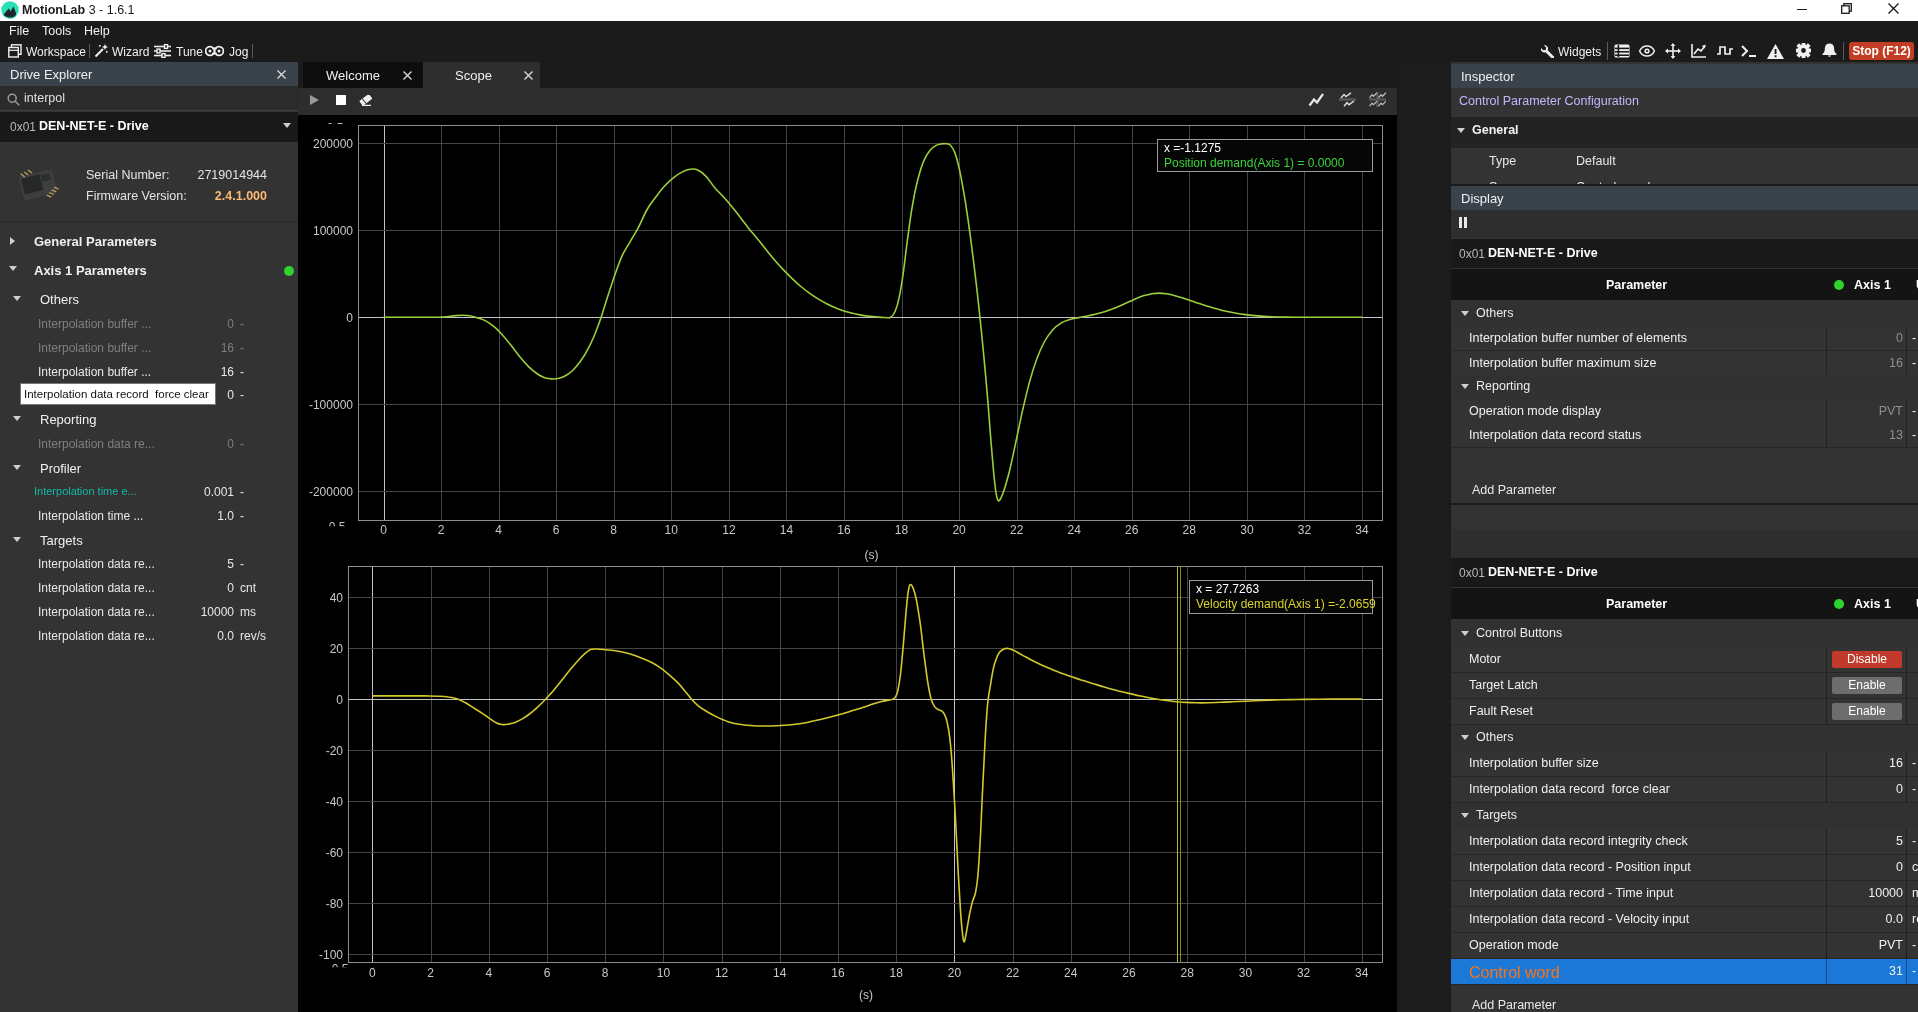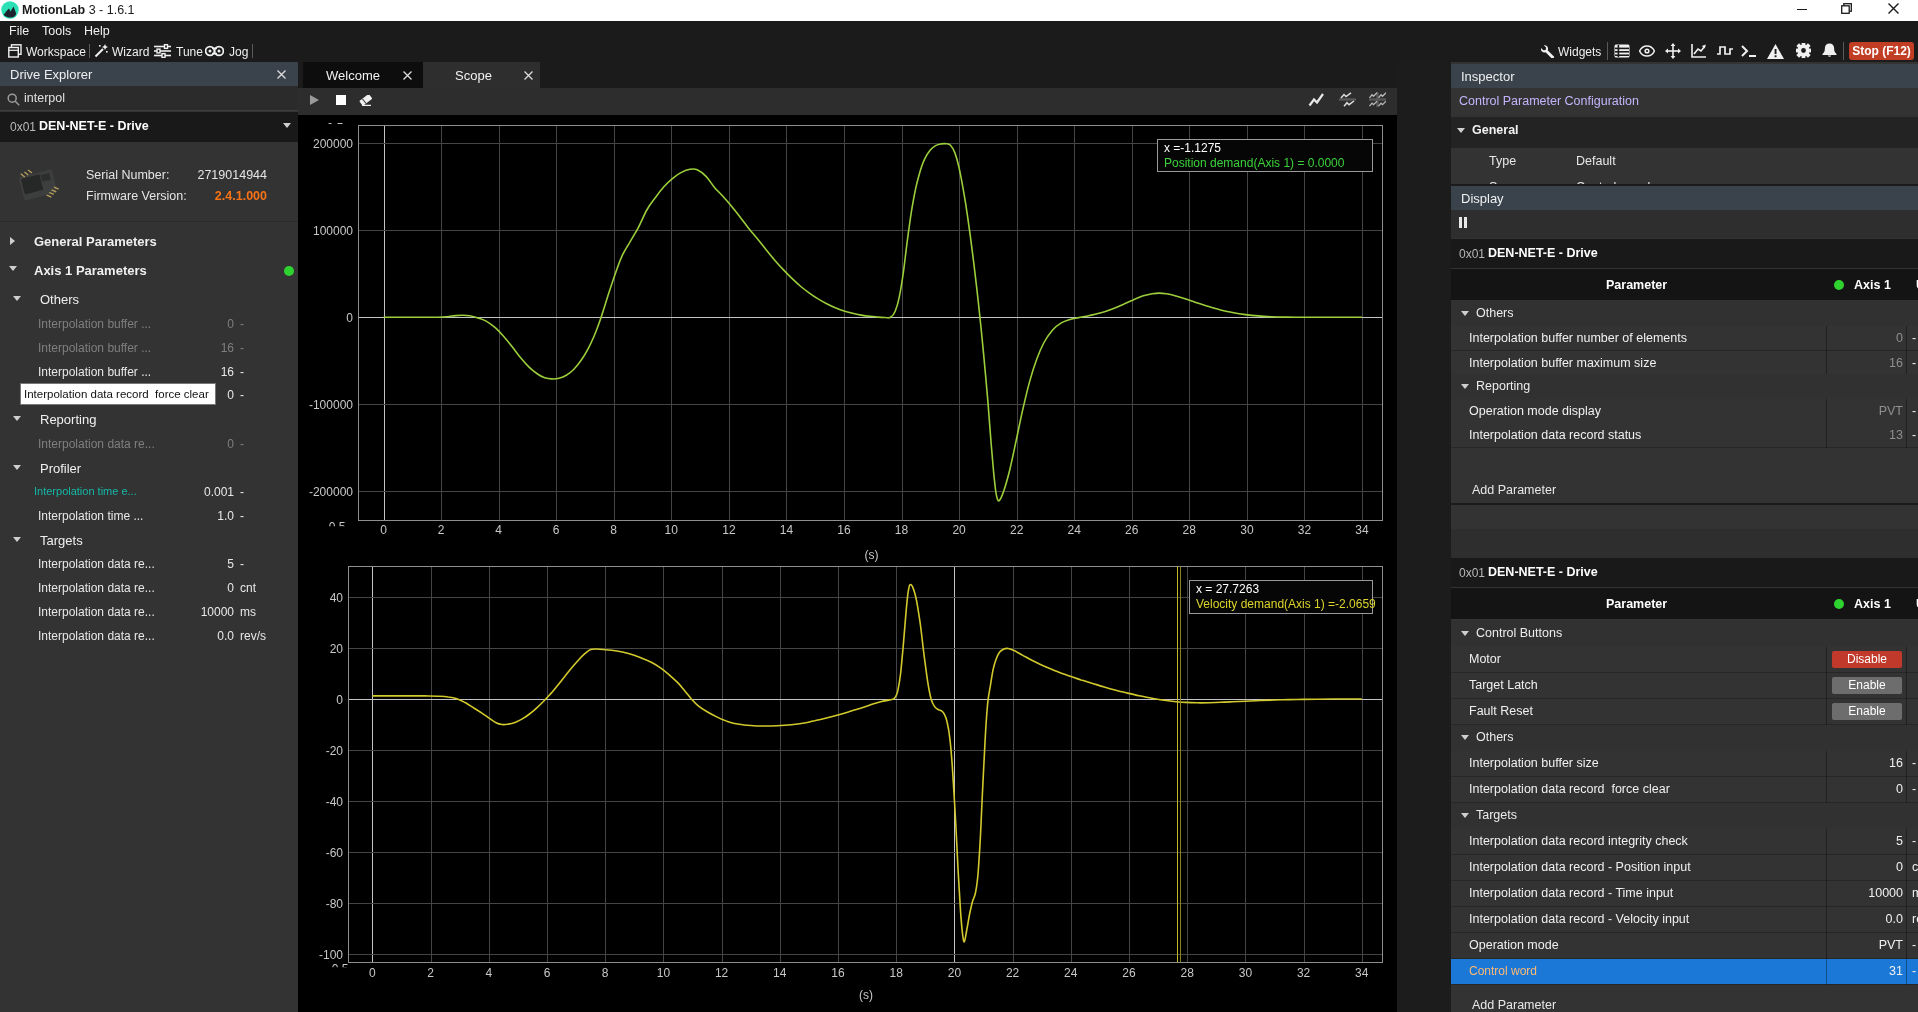--- a/index.html
+++ b/index.html
@@ -179,21 +179,21 @@
 <line x1="29" y1="33" x2="33" y2="36"></line>
           <line x1="32" y1="31" x2="36" y2="34"></line>
           <line x1="35" y1="29" x2="39" y2="32"></line>
           <line x1="38" y1="27" x2="42" y2="30"></line>
 </g>
       </g>
     </svg>
 <div class="tx" style="left:86px;top:106px;font-size:12.5px;color:#e4e4e4">Serial Number:</div>
 <div class="abs" style="left:150px;top:106px;width:117px;text-align:right;font-size:12.5px;color:#e4e4e4">2719014944</div>
 <div class="tx" style="left:86px;top:127px;font-size:12.5px;color:#e4e4e4">Firmware Version:</div>
-<div class="abs" style="left:150px;top:127px;width:117px;text-align:right;font-size:12.5px;color:#f97316;font-weight:bold">2.4.1.000</div>
+<div class="abs" style="left:150px;top:127px;width:117px;text-align:right;font-size:12.5px;color:#fdba74;font-weight:bold">2.4.1.000</div>
 <div class="abs" style="left:0;top:159px;width:298px;height:1px;background:#2a2a2a"></div>
 <div class="abs" style="left:10px;top:175px;width:0;height:0;border-top:4.5px solid transparent;border-bottom:4.5px solid transparent;border-left:5px solid #cfcfcf;"></div>
 <div class="tx sect" style="left:34px;top:172px;font-weight:bold">General Parameters</div>
 <div class="abs" style="left:9px;top:204px;width:0;height:0;border-left:4.5px solid transparent;border-right:4.5px solid transparent;border-top:5px solid #cfcfcf;"></div>
 <div class="tx sect" style="left:34px;top:201px;font-weight:bold">Axis 1 Parameters</div>
 <div class="abs" style="left:284px;top:204px;width:10px;height:10px;border-radius:5px;background:#2fd32f"></div>
 <div class="abs" style="left:13px;top:234px;width:0;height:0;border-left:4.5px solid transparent;border-right:4.5px solid transparent;border-top:5px solid #cfcfcf;"></div>
     <div class="tx sect" style="left:40px;top:230px">Others</div>
 <div class="tx" style="left:38px;top:255px;font-size:12px;color:#7f7f7f">Interpolation buffer ...</div>
     <div class="abs" style="left:150px;top:255px;width:84px;text-align:right;font-size:12px;color:#7f7f7f">0</div>
@@ -580,21 +580,21 @@
     <div class="abs" style="left:455px;top:845px;width:1px;height:26px;background:rgba(0,0,0,0.35)"></div>
     <div class="abs" style="left:379px;top:850px;width:73px;text-align:right;font-size:12.5px;color:#f0f0f0">0.0</div>
     <div class="tx" style="left:461px;top:850px;font-size:12.5px;color:#f0f0f0">rev/s</div>
 <div class="abs" style="left:0;top:871px;width:509px;height:26px;background:#333;border-bottom:1px solid #272727"></div>
     <div class="tx" style="left:18px;top:876px;font-size:12.5px;color:#f0f0f0">Operation mode</div>
     <div class="abs" style="left:375px;top:871px;width:1px;height:26px;background:rgba(0,0,0,0.35)"></div>
     <div class="abs" style="left:455px;top:871px;width:1px;height:26px;background:rgba(0,0,0,0.35)"></div>
     <div class="abs" style="left:379px;top:876px;width:73px;text-align:right;font-size:12.5px;color:#f0f0f0">PVT</div>
     <div class="tx" style="left:461px;top:876px;font-size:12.5px;color:#f0f0f0">-</div>
 <div class="abs" style="left:0;top:897px;width:509px;height:26px;background:#1b78d6;border-bottom:1px solid #272727"></div>
-    <div class="tx" style="left:18px;top:902px;font-size:12px;color:#fdba74">Control word</div>
+    <div class="tx" style="left:18px;top:902px;font-size:16px;color:#f97316">Control word</div>
     <div class="abs" style="left:375px;top:897px;width:1px;height:26px;background:rgba(0,0,0,0.35)"></div>
     <div class="abs" style="left:455px;top:897px;width:1px;height:26px;background:rgba(0,0,0,0.35)"></div>
     <div class="abs" style="left:379px;top:902px;width:73px;text-align:right;font-size:12.5px;color:#f0f0f0">31</div>
     <div class="tx" style="left:461px;top:902px;font-size:12.5px;color:#f0f0f0">-</div>
 <div class="tx" style="left:21px;top:936px;font-size:12.5px;color:#e8e8e8">Add Parameter</div>
 <div class="scroll" style="left:509px;top:496px;width:12px;height:454px"></div>
 <div class="abs" style="left:510px;top:501px;width:0;height:0;border-left:4.0px solid transparent;border-right:4.0px solid transparent;border-bottom:5px solid #9a9a9a;"></div>
 <div class="thumb" style="left:510px;top:513px;width:10px;height:410px;background:#6a6a6a"></div>
 <div class="abs" style="left:510px;top:941px;width:0;height:0;border-left:4.0px solid transparent;border-right:4.0px solid transparent;border-top:5px solid #9a9a9a;"></div>
 </div>

